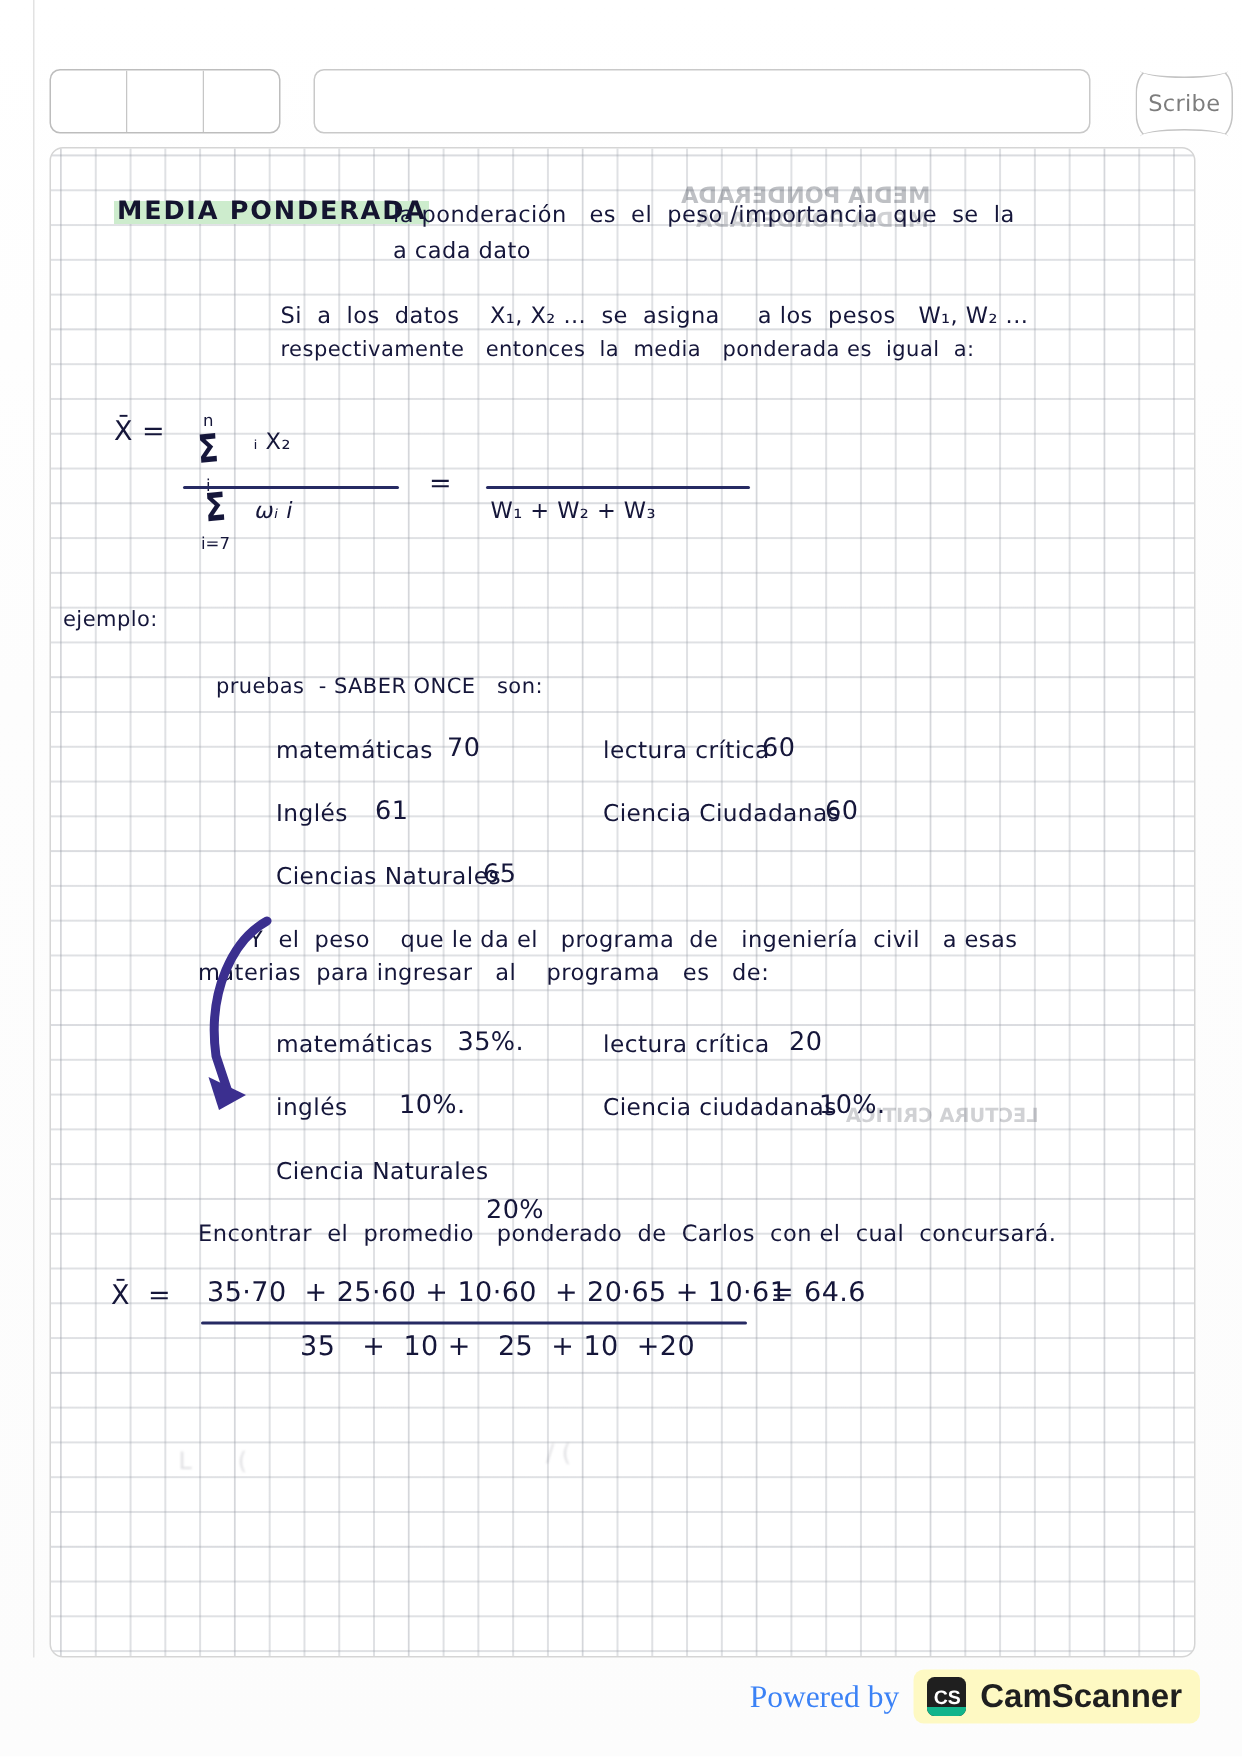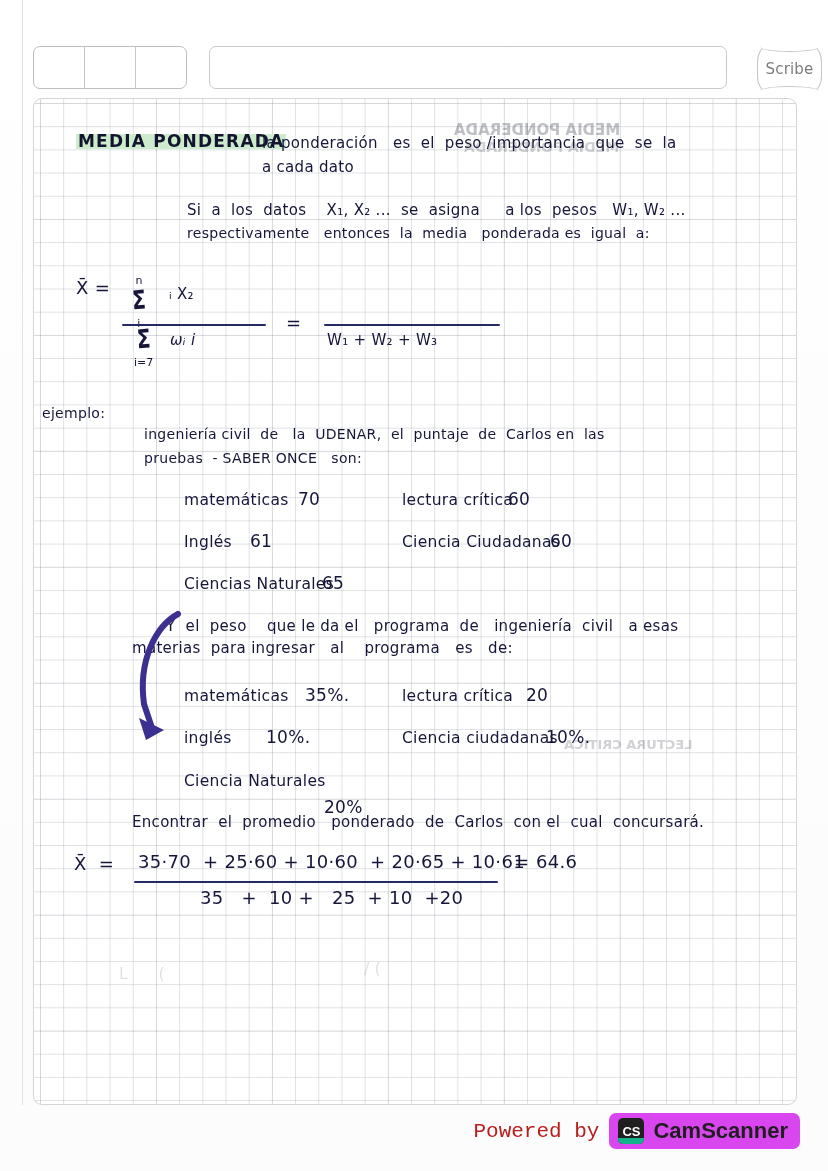--- a/index.html
+++ b/index.html
@@ -208,28 +208,28 @@
     width: 828px;
     display: flex;
     align-items: center;
     justify-content: flex-end;
     padding-right: 28px;
     box-sizing: border-box;
     gap: 10px;
   }
   #footer-powered {
     font-size: 21px;
-    color: #b91c1c;
-    font-family: Liberation Mono, monospace;
+    color: #3b82f6;
+    font-family: Liberation Serif, serif;
   }
   #cs-chip {
     display: flex;
     align-items: center;
     gap: 9px;
-    background: #d946ef;
+    background: #fef9c3;
     border-radius: 7px;
     padding: 5px 12px 5px 9px;
   }
   #cs-logo {
     width: 26px; height: 26px;
     border-radius: 5px;
     background: #1f1f1f;
     color: #fff;
     font-size: 13px;
     font-weight: 700;
@@ -303,21 +303,20 @@
       <span class="sigma-bot">i=7</span>
     </div>
     <div class="hw hw-body" style="left:136px; top:232px;font-style:italic;">ωᵢ i</div>
 
     <div class="hw hw-big" style="left:252px; top:213px;">=</div>
 
     <div class="frac-bar" style="left:290px; top:225px; width:176px;"></div>
     <div class="hw hw-body" style="left:293px; top:232px;">W₁ + W₂ + W₃</div>
 
     <div class="hw hw-sm" style="left:8px; top:306px;">ejemplo:</div>
-    <div class="hw hw-sm" style="left:110px; top:327px;">ingeniería civil  de   la  UDENAR,  el  puntaje  de  Carlos en  las</div>
     <div class="hw hw-sm" style="left:110px; top:351px;">pruebas  - SABER ONCE   son:</div>
 
     <div class="hw hw-lbl" style="left:150px; top:392px;">matemáticas</div>
     <div class="hw hw-num" style="left:264px; top:390px;">70</div>
 
     <div class="hw hw-lbl" style="left:368px; top:392px;">lectura crítica</div>
     <div class="hw hw-num" style="left:474px; top:390px;">60</div>
 
     <div class="hw hw-lbl" style="left:150px; top:434px;">Inglés</div>
     <div class="hw hw-num" style="left:216px; top:432px;">61</div>

